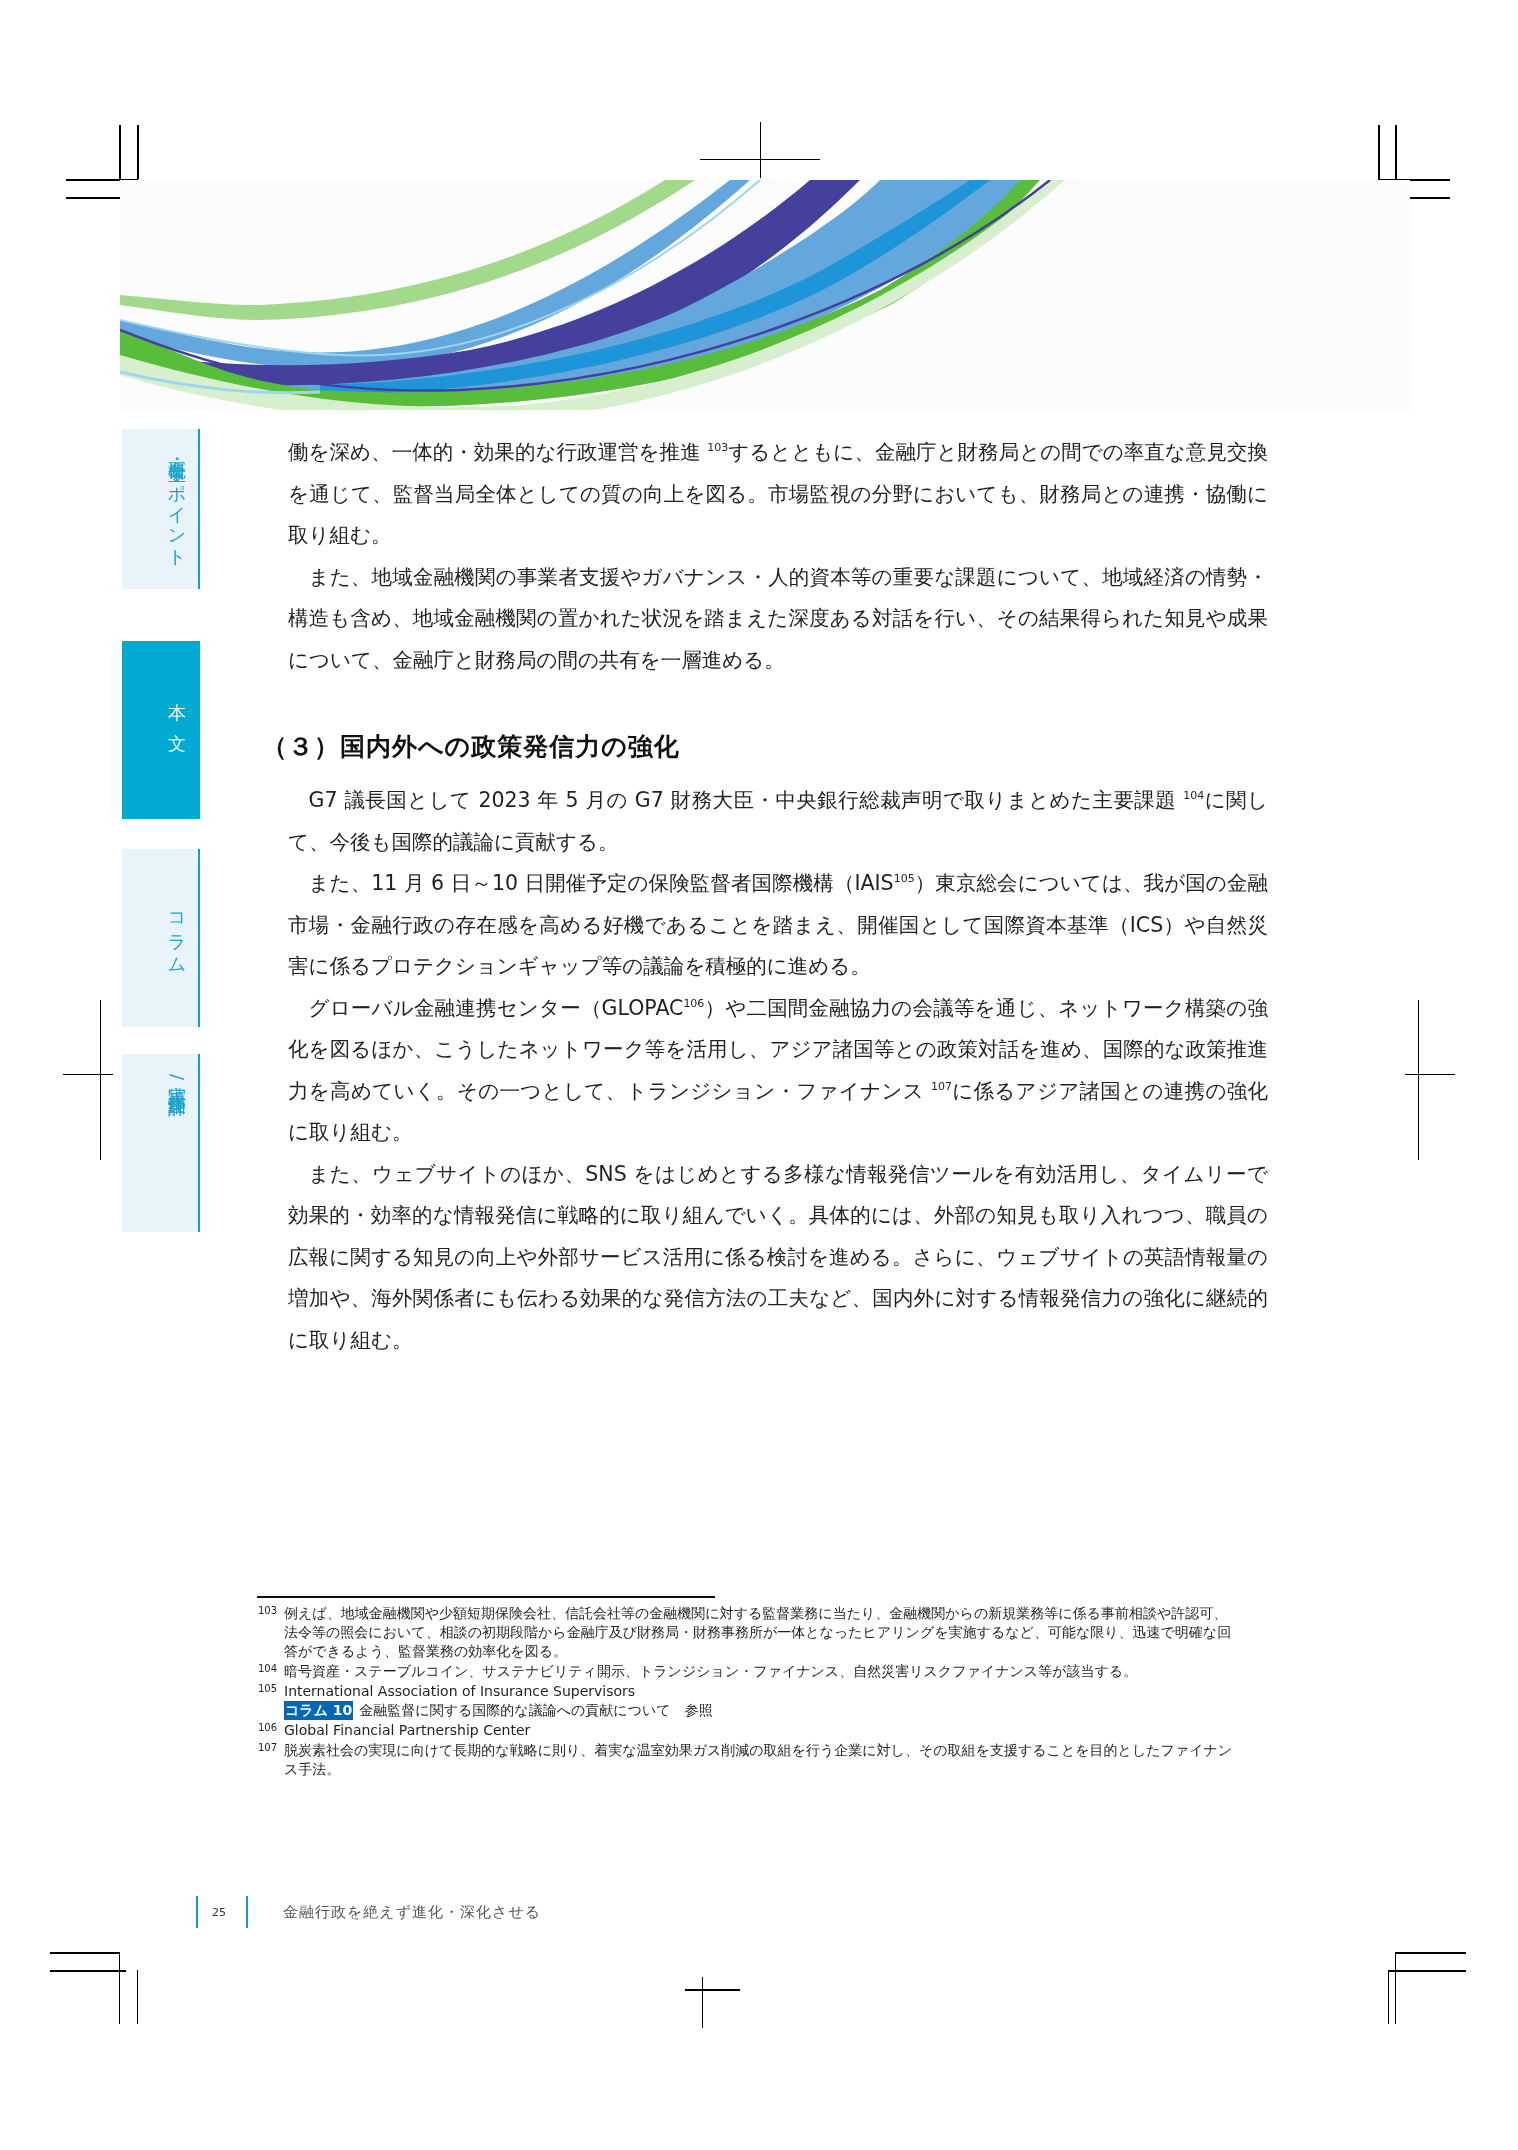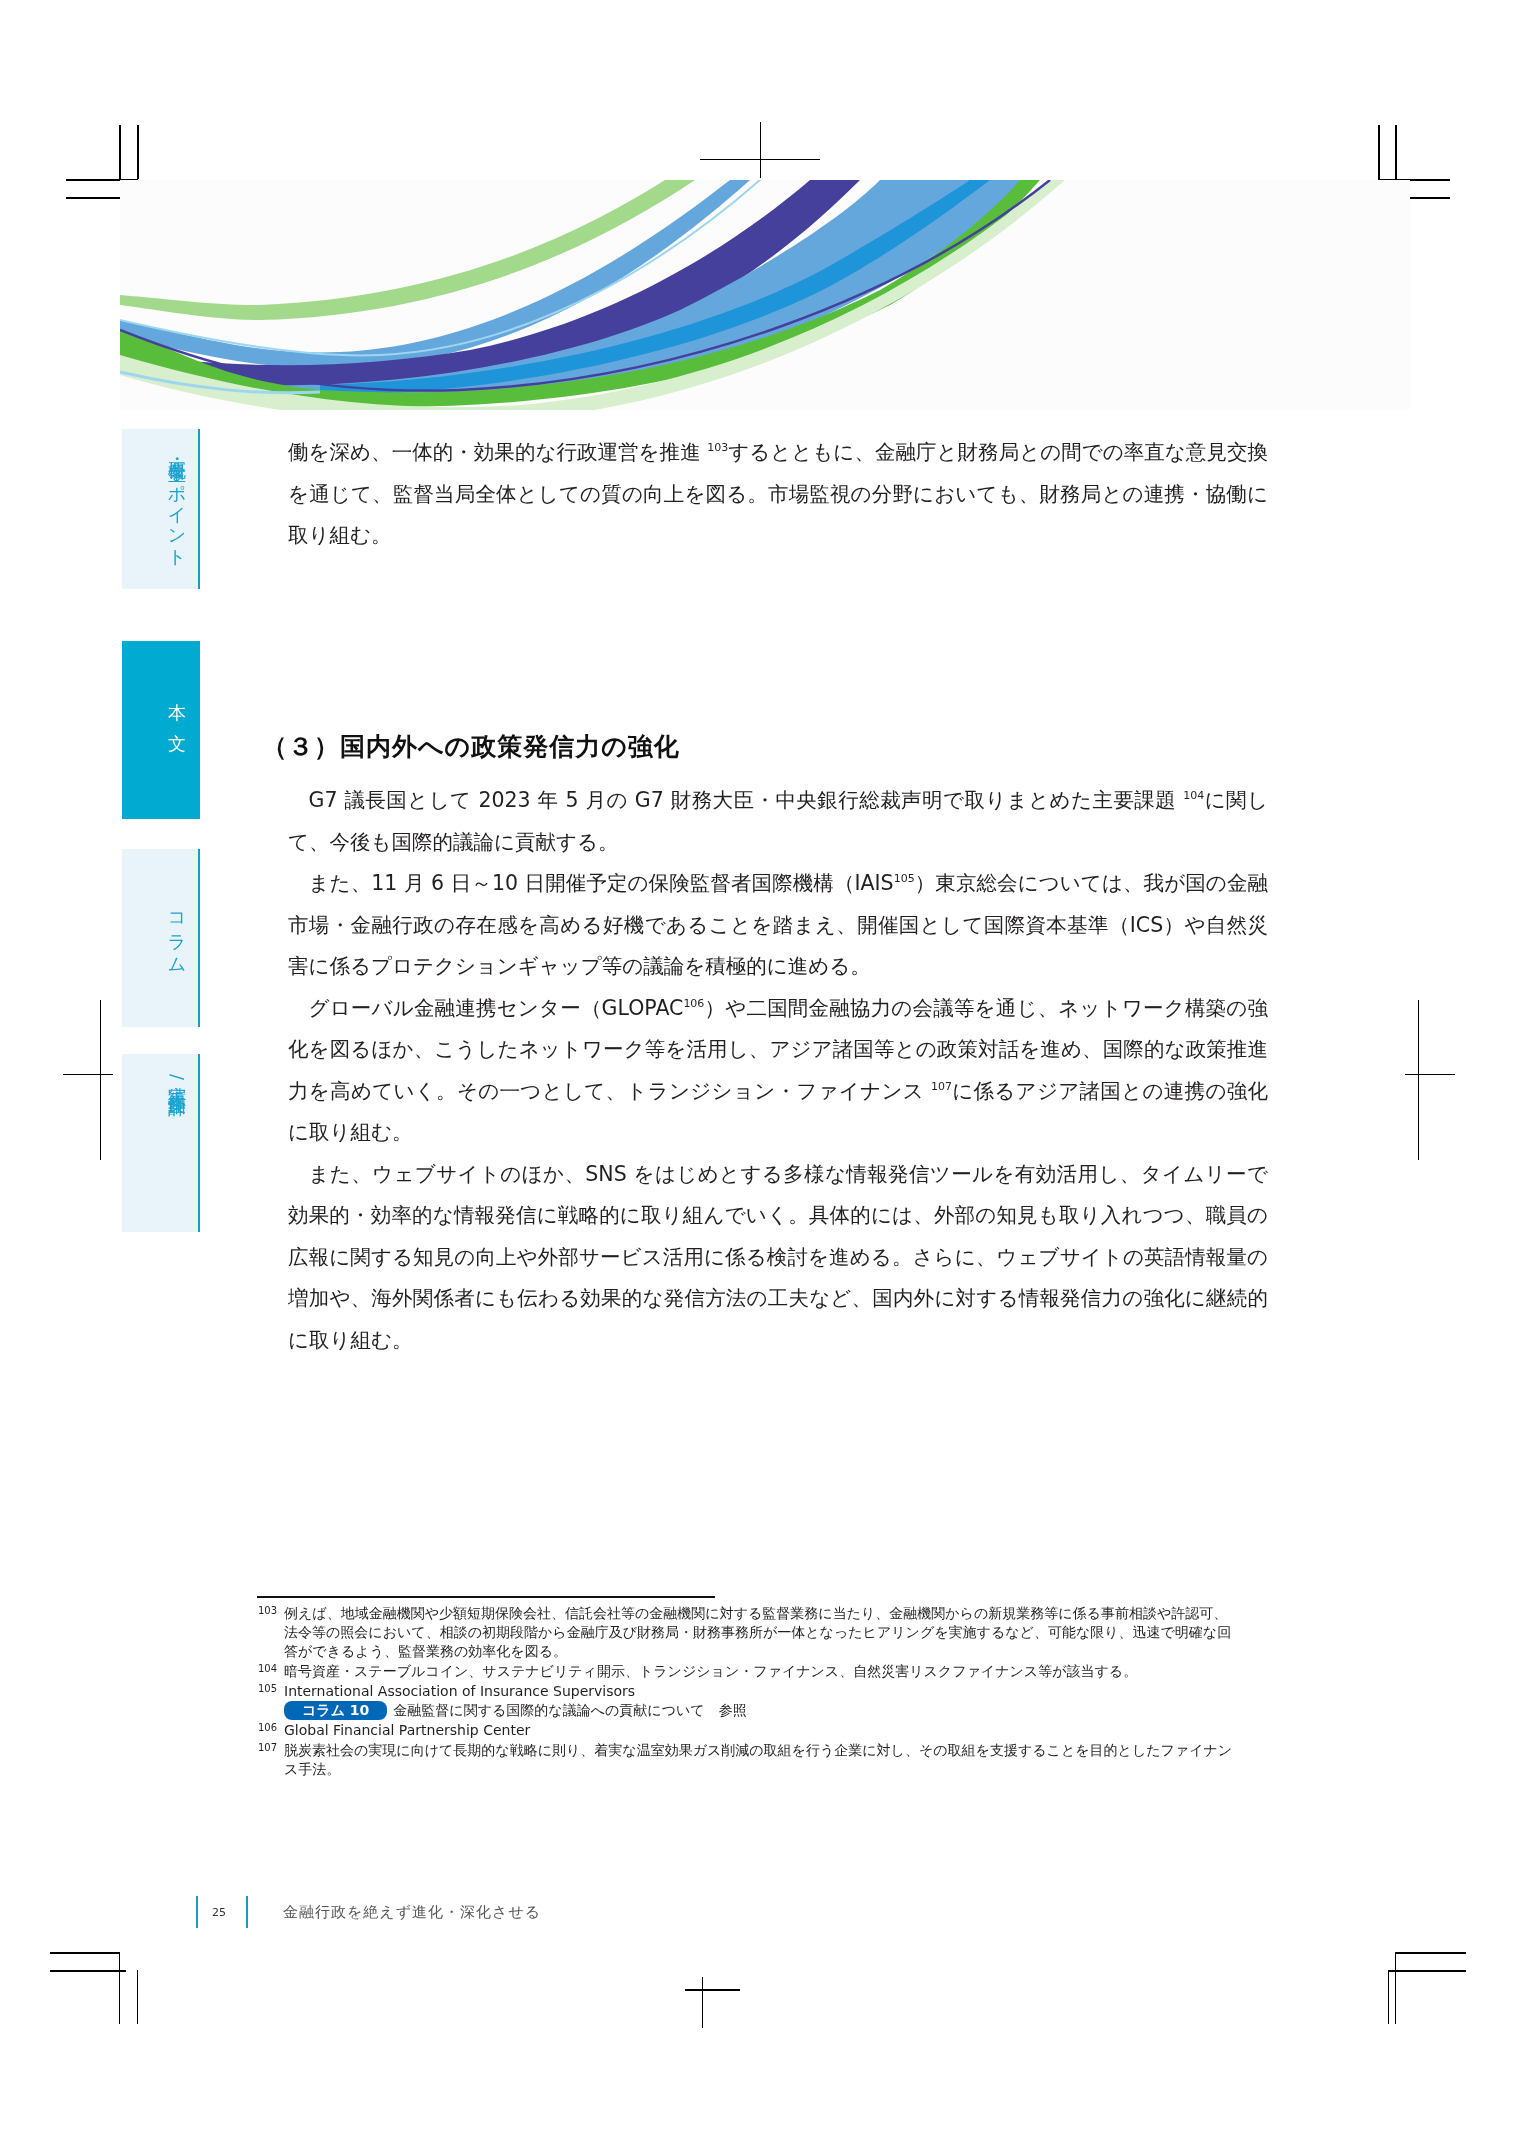--- a/index.html
+++ b/index.html
@@ -16,21 +16,21 @@
   .side-tab.active .label { color: #ffffff; letter-spacing: 30px; padding-top: 48px; }
   .body-text { position: absolute; left: 258px; width: 980px; font-size: 20.5px; line-height: 41.5px; color: #231f20; margin-left: 30px; }
   .body-text p { margin: 0; text-indent: 1em; text-align: justify; }
   .body-text p.noindent { text-indent: 0; }
   sup { font-size: 11px; vertical-align: super; line-height: 0; }
   .heading { position: absolute; left: 262px; top: 730px; font-size: 25px; font-weight: bold; color: #111; letter-spacing: 1px; text-align: right; }
   .fn-rule { position: absolute; left: 257px; top: 1596px; width: 458px; height: 2px; background: #111; }
   .footnotes { position: absolute; left: 258px; top: 1604px; width: 980px; font-size: 14px; line-height: 19px; color: #231f20; }
   .fn { position: relative; padding-left: 26px; margin-bottom: 1px; }
   .fn .num { position: absolute; left: 0; top: -3px; font-size: 10px; }
-  .fn .col-badge { display: inline-block; background: #0068b7; color: #fff; font-weight: bold; padding: 0 18px; margin-right: 6px; border-radius: 8px; }
+  .fn .col-badge { display: inline-block; background: #0068b7; color: #fff; font-weight: bold; padding: 0 1px; margin-right: 6px; }
   .footer { position: absolute; left: 196px; top: 1896px; height: 32px; display: flex; align-items: center; font-size: 15px; color: #555; }
   .footer .bar { width: 2px; height: 32px; background: #1a9bc4; }
   .footer .pnum { padding: 0 20px 0 14px; color: #333; font-size: 11px; }
   .footer .title { padding-left: 35px; letter-spacing: 1px; }
 </style>
 </head>
 <body>
 
 <div>
   <div class="crop" style="left:119px;top:125px;width:2px;height:56px"></div>
@@ -84,20 +84,21 @@
   <div class="side-tab" style="top:849px;height:178px">
     <span class="label" style="padding-top:52px">コラム</span>
   </div>
   <div class="side-tab" style="top:1054px;height:178px">
     <span class="label">実績/作業計画</span>
   </div>
 </nav>
 
 <div class="body-text" style="top:432px">
   <p class="noindent"><span>働を深め、一体的・効果的な行政運営を推進 </span><sup>103</sup><span>するとともに、金融庁と財務局との間での率直な意見交換を通じて、監督当局全体としての質の向上を図る。市場監視の分野においても、財務局との連携・協働に取り組む。</span></p>
+  <p>また、地域金融機関の事業者支援やガバナンス・人的資本等の重要な課題について、地域経済の情勢・構造も含め、地域金融機関の置かれた状況を踏まえた深度ある対話を行い、その結果得られた知見や成果について、金融庁と財務局の間の共有を一層進める。</p>
 </div>
 
 <h2 class="heading" style="margin:0">（３）国内外への政策発信力の強化</h2>
 
 <div class="body-text" style="top:780px">
   <p><span>G7 議長国として 2023 年 5 月の G7 財務大臣・中央銀行総裁声明で取りまとめた主要課題 </span><sup>104</sup><span>に関して、今後も国際的議論に貢献する。</span></p>
   <p><span>また、11 月 6 日～10 日開催予定の保険監督者国際機構（IAIS</span><sup>105</sup><span>）東京総会については、我が国の金融市場・金融行政の存在感を高める好機であることを踏まえ、開催国として国際資本基準（ICS）や自然災害に係るプロテクションギャップ等の議論を積極的に進める。</span></p>
   <p><span>グローバル金融連携センター（GLOPAC</span><sup>106</sup><span>）や二国間金融協力の会議等を通じ、ネットワーク構築の強化を図るほか、こうしたネットワーク等を活用し、アジア諸国等との政策対話を進め、国際的な政策推進力を高めていく。その一つとして、トランジション・ファイナンス </span><sup>107</sup><span>に係るアジア諸国との連携の強化に取り組む。</span></p>
   <p>また、ウェブサイトのほか、SNS をはじめとする多様な情報発信ツールを有効活用し、タイムリーで効果的・効率的な情報発信に戦略的に取り組んでいく。具体的には、外部の知見も取り入れつつ、職員の広報に関する知見の向上や外部サービス活用に係る検討を進める。さらに、ウェブサイトの英語情報量の増加や、海外関係者にも伝わる効果的な発信方法の工夫など、国内外に対する情報発信力の強化に継続的に取り組む。</p>
 </div>

